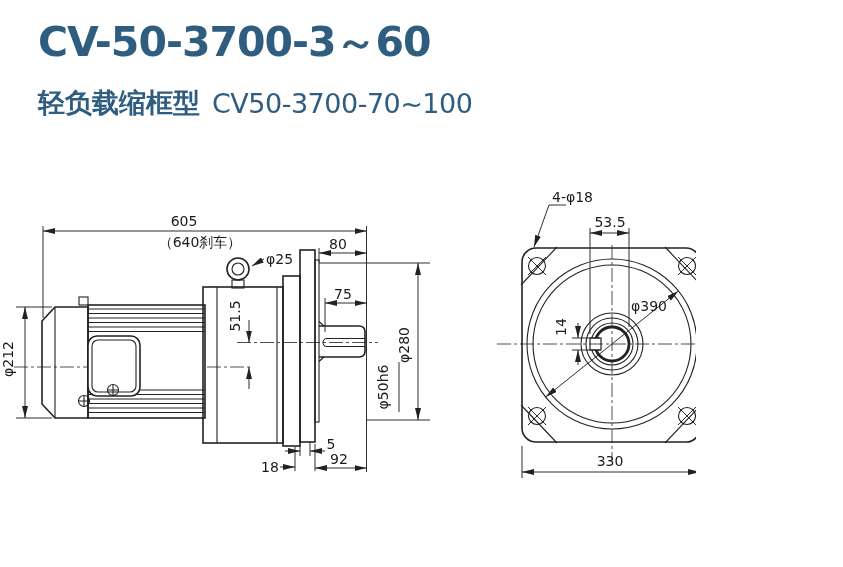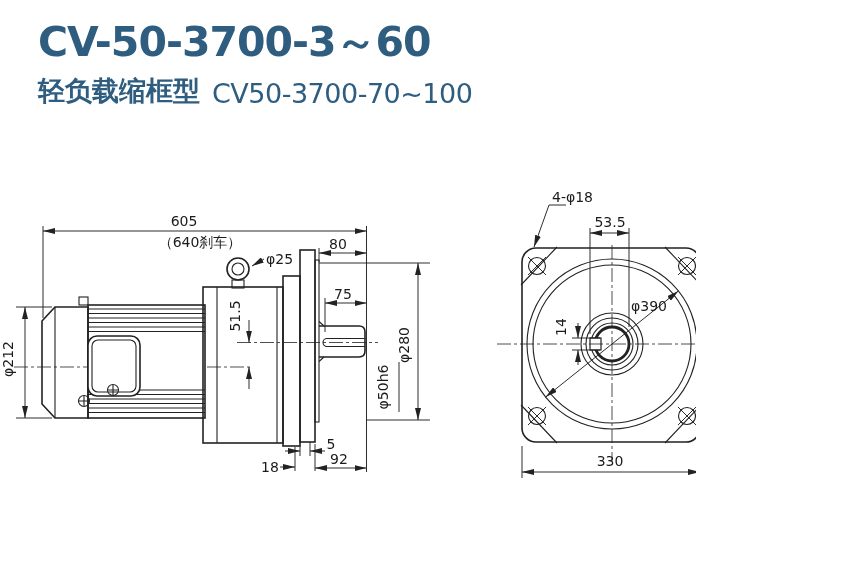--- a/index.html
+++ b/index.html
@@ -7,21 +7,21 @@
   .page {
     position:relative; width:696px; height:567px; background:#fff; overflow:hidden;
     font-family:"DejaVu Sans","Liberation Sans",sans-serif;
   }
   header { position:absolute; left:38px; top:20px; color:var(--accent); }
   h1 {
     margin:0; font-size:41px; line-height:1.1; font-weight:700;
     letter-spacing:-1px; color:var(--accent);
     font-family:"DejaVu Sans","Liberation Sans",sans-serif;
   }
-  .subtitle { margin-top:8px; display:flex; align-items:flex-end; gap:12px; }
+  .subtitle { margin-top:20px; display:flex; align-items:center; gap:12px; }
   .subtitle .cn { font-size:27px; font-weight:700; }
   .subtitle .code { font-size:27px; font-weight:500; letter-spacing:-0.5px; }
   svg { position:absolute; left:0; top:0; }
   svg text {
     font-family:"DejaVu Sans","Liberation Sans",sans-serif;
     font-size:14px; fill:#1b1b1b;
   }
   .ol  { fill:none; stroke:var(--ink); stroke-width:1.6; }
   .olw { fill:#fff;  stroke:var(--ink); stroke-width:1.6; }
   .ol2 { fill:none; stroke:var(--ink); stroke-width:1.1; }

